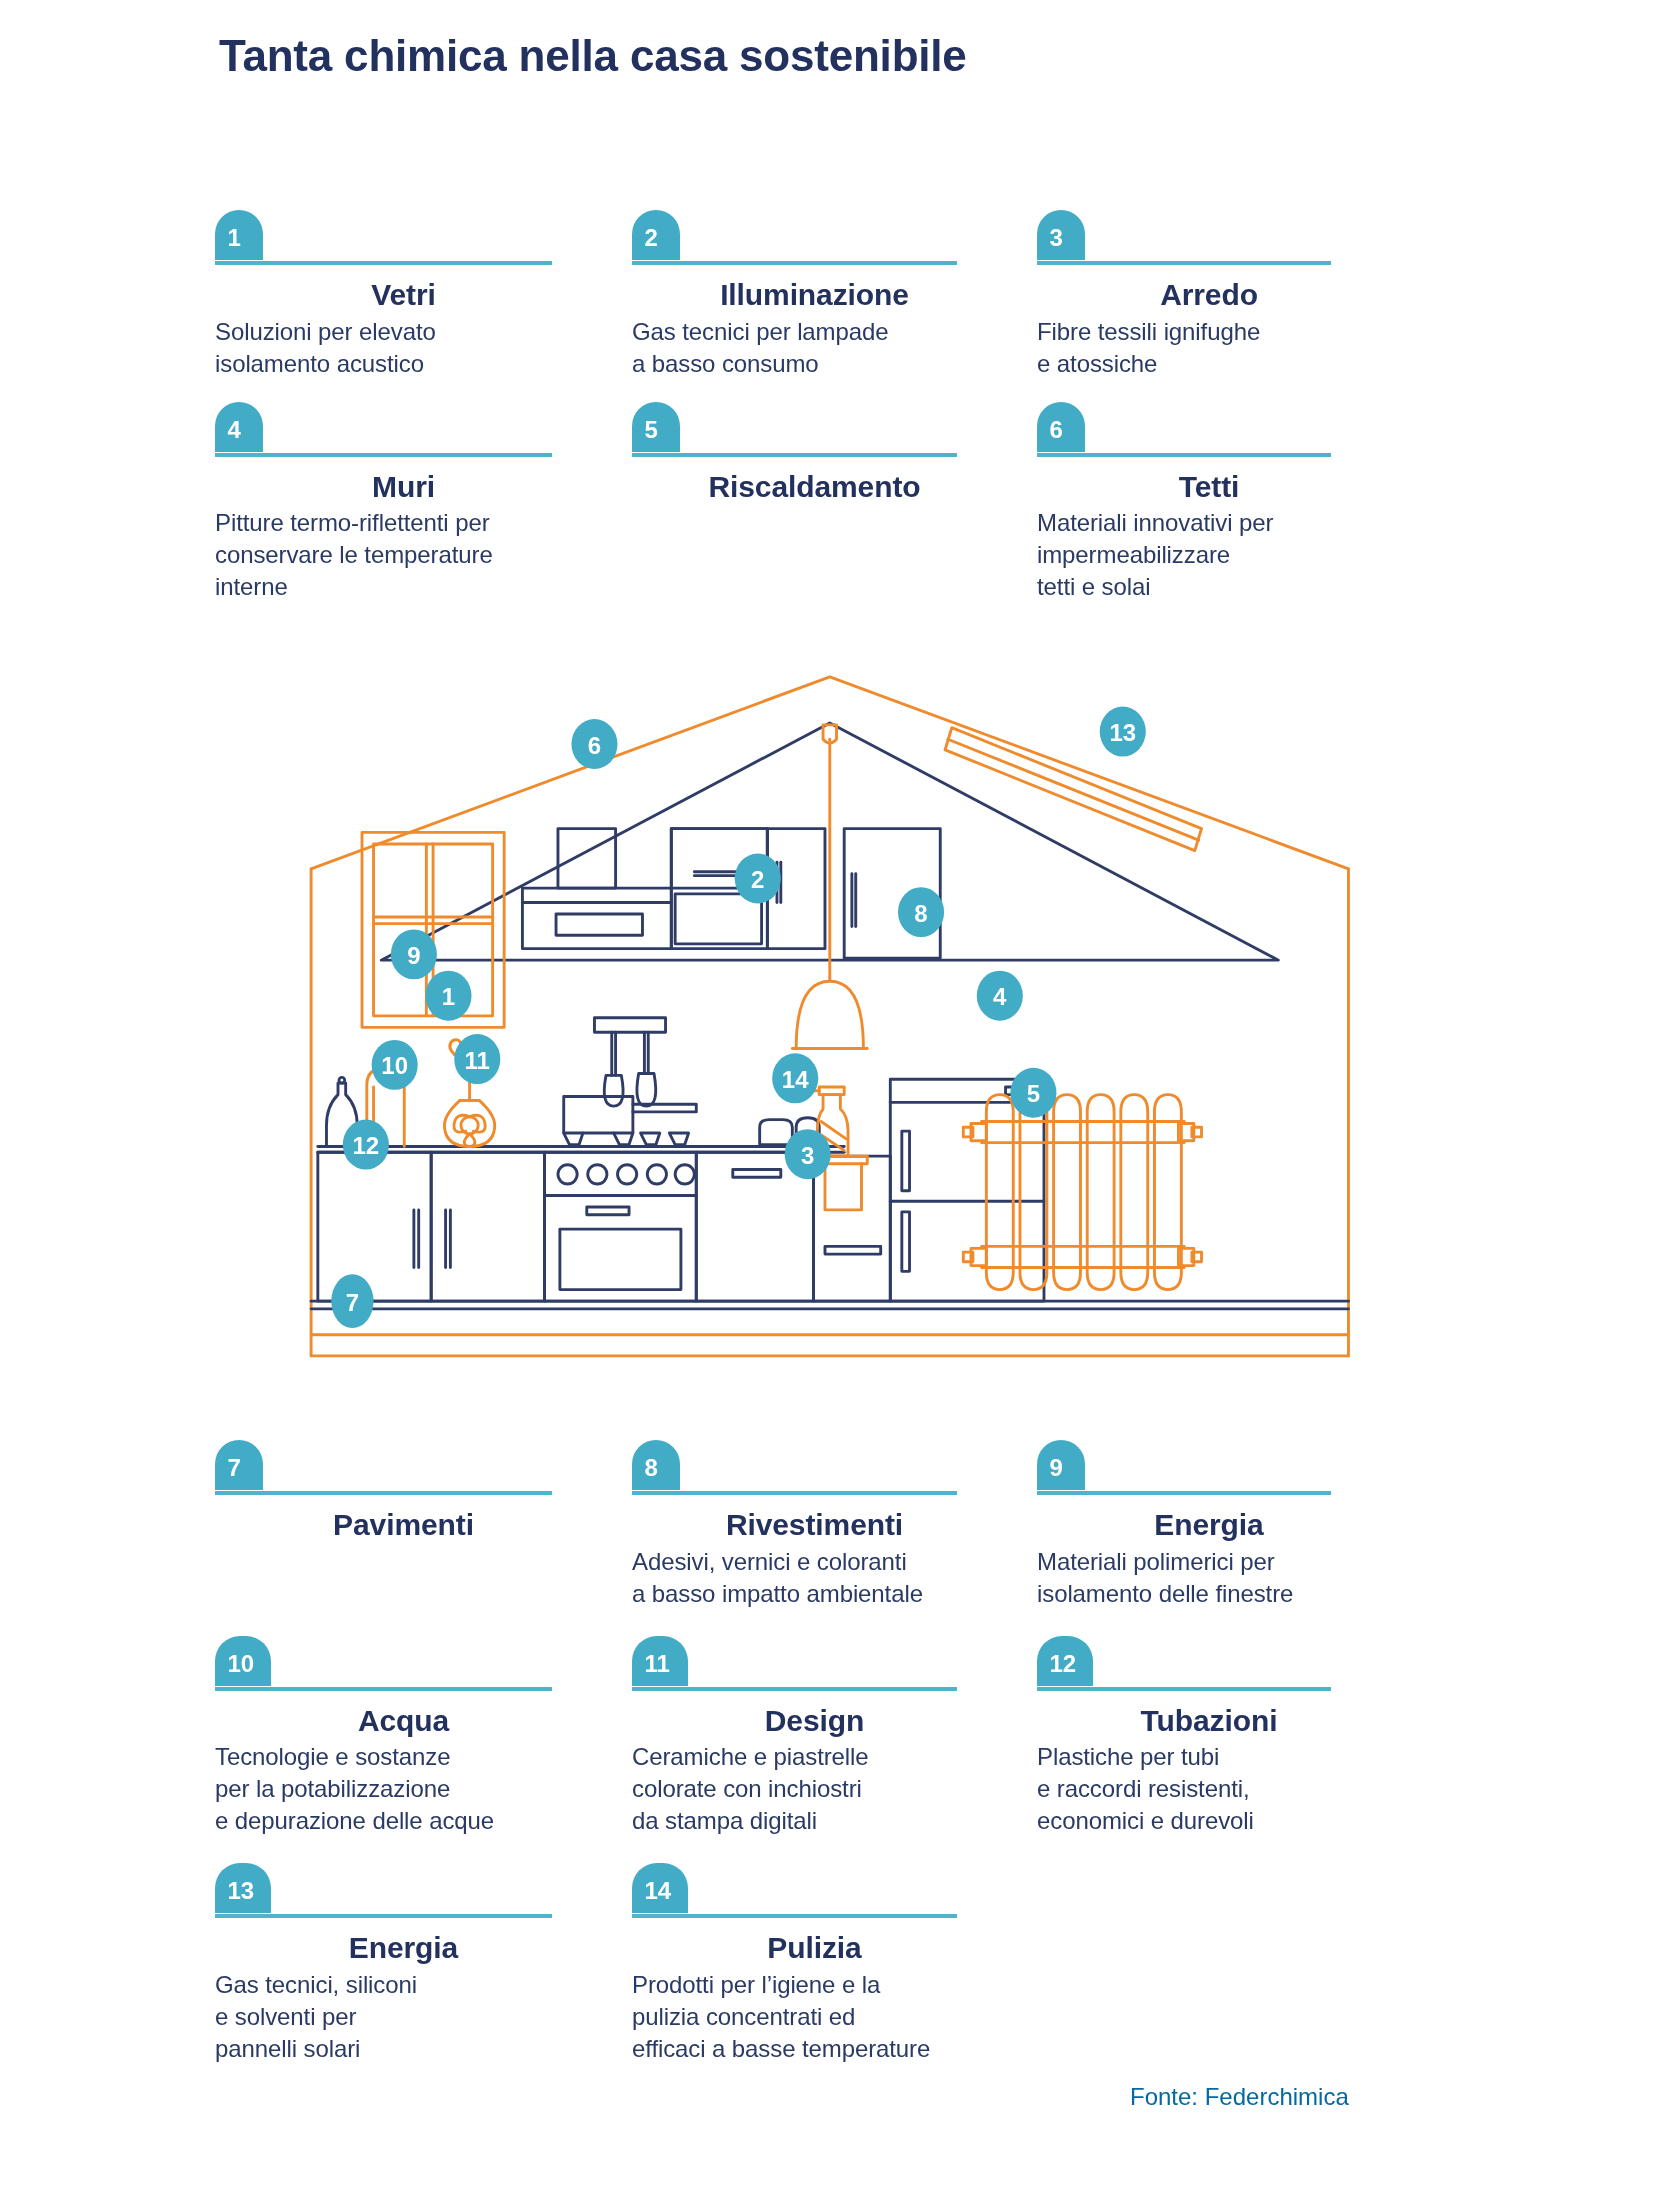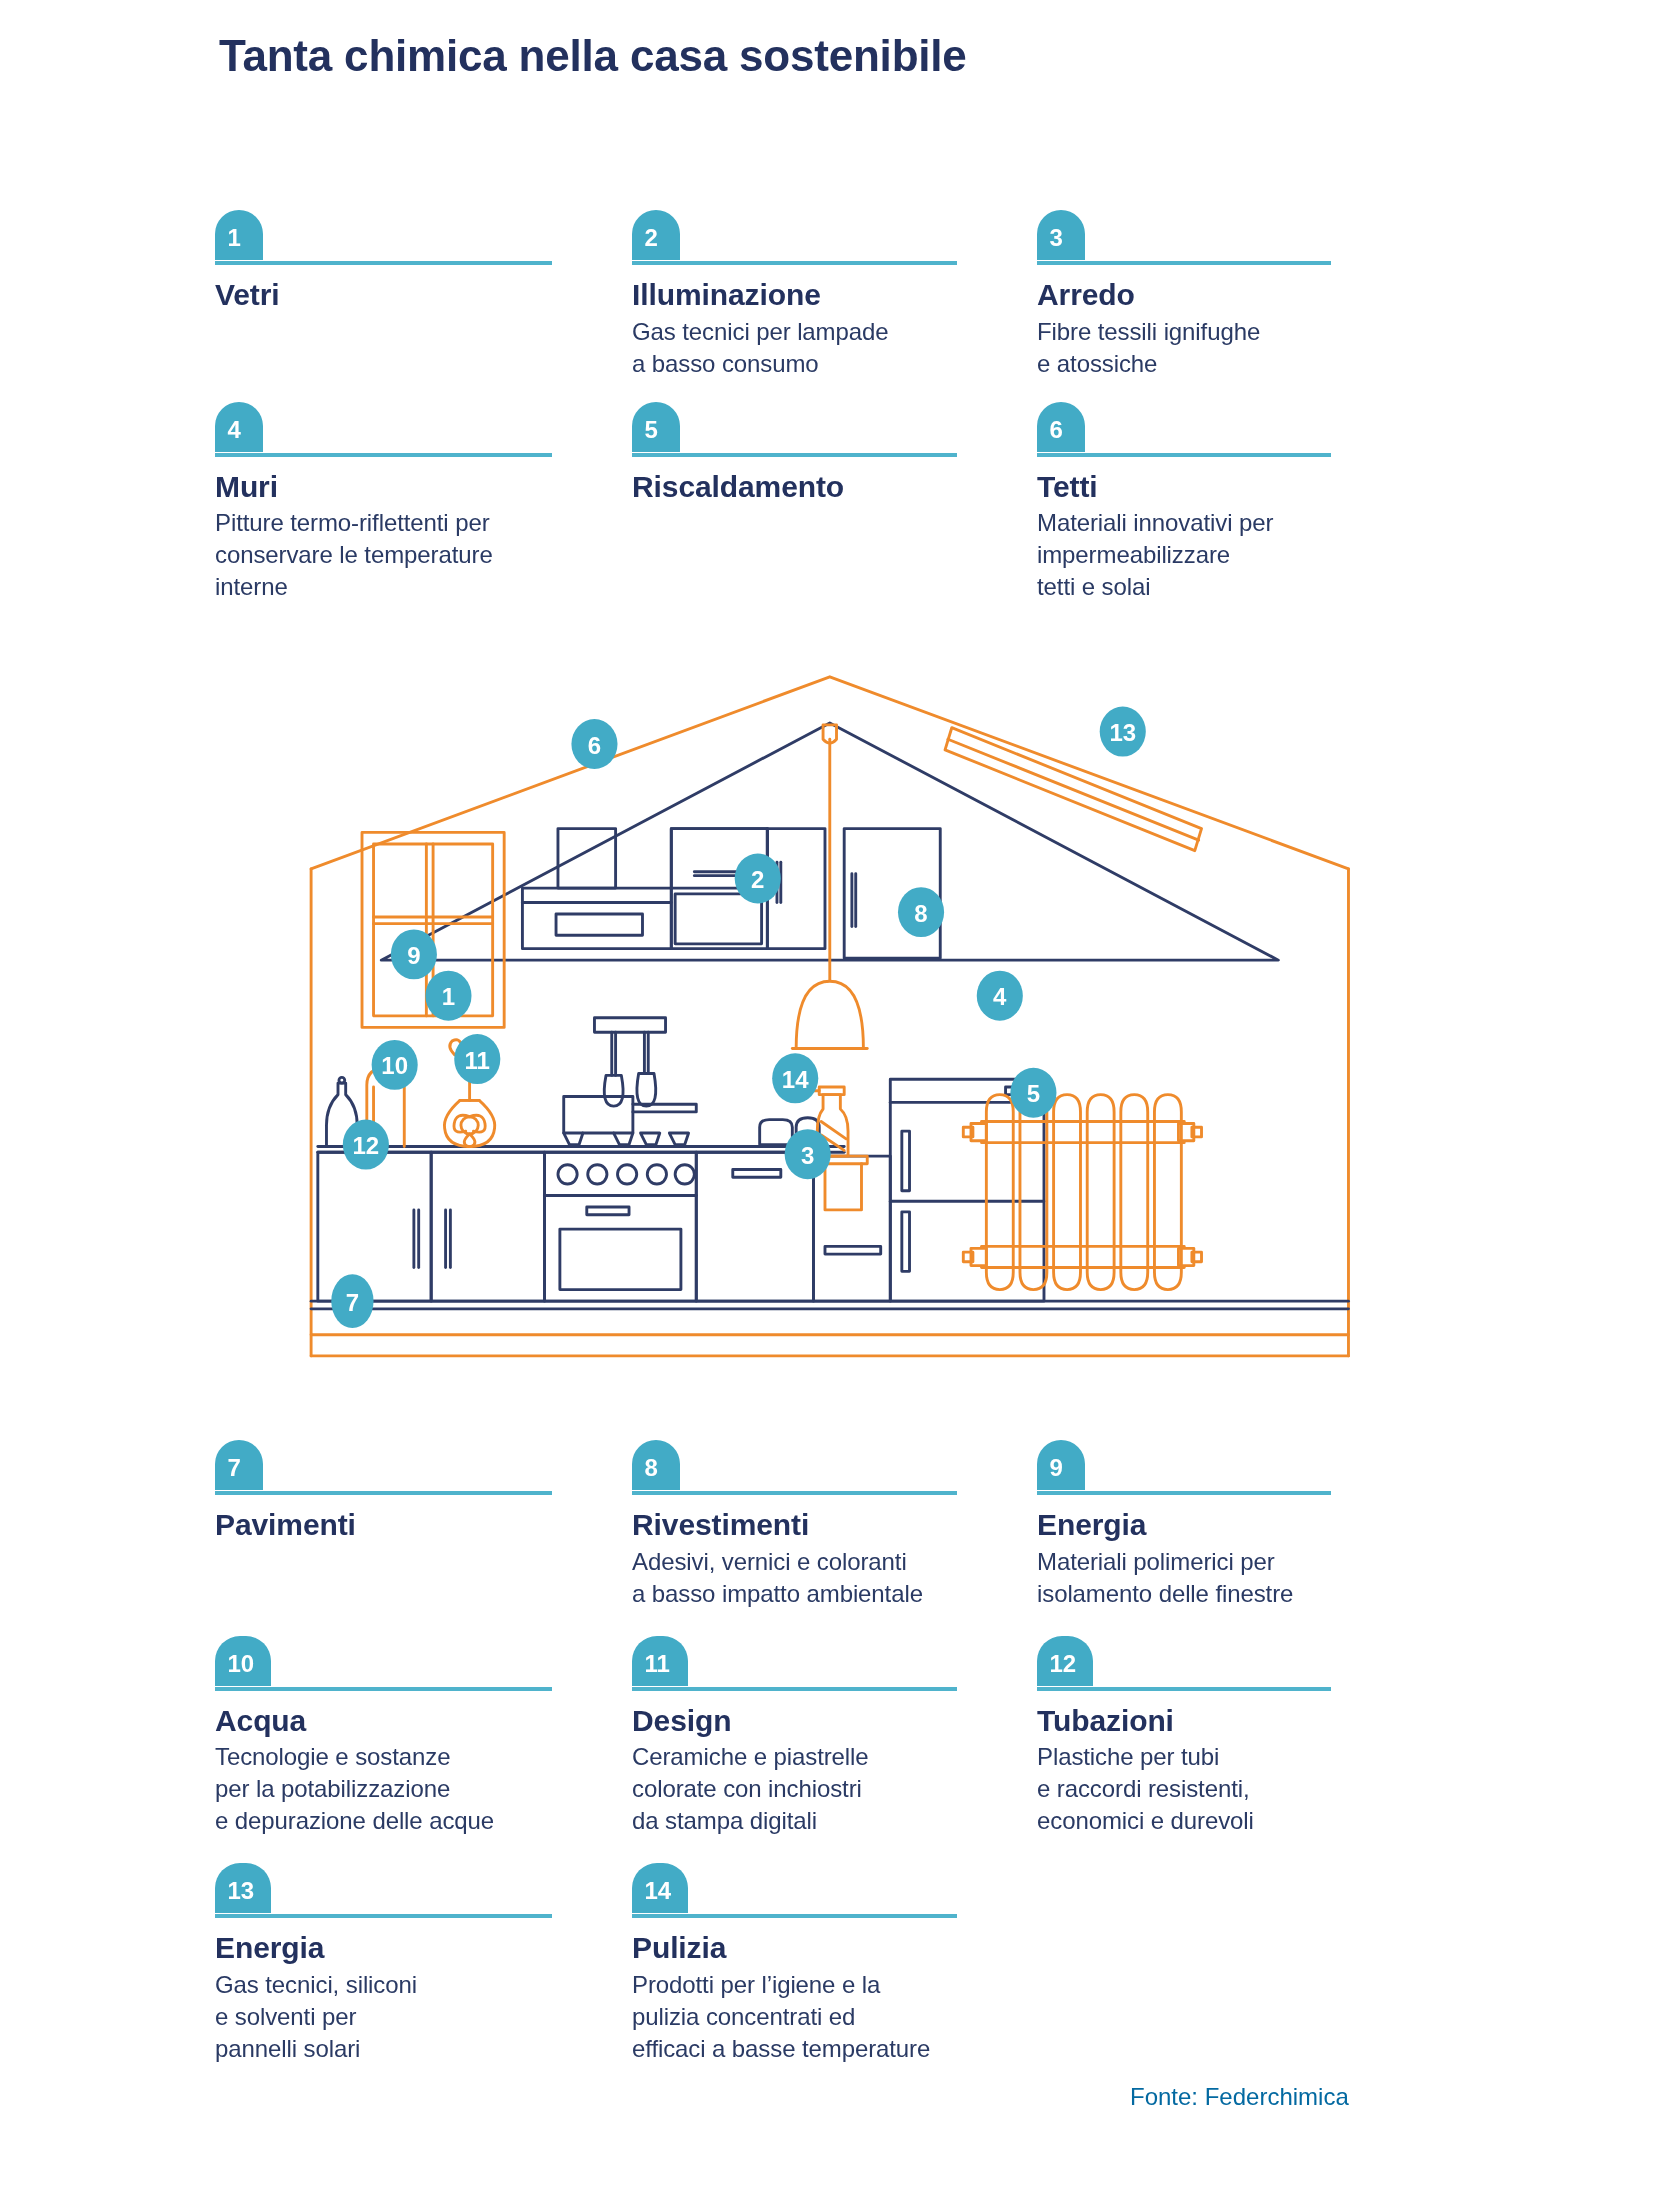--- a/index.html
+++ b/index.html
@@ -47,21 +47,21 @@
   }
   .rule{
     position:absolute;left:0;right:40px;bottom:0;
     height:3.8px;background:#4fb3cc;
   }
   .rule.short{right:50px;}
 
   .card h3{
     margin:13.4px 0 0 0;
     font-size:30px;font-weight:bold;color:#23315e;
-    line-height:1.12;letter-spacing:-0.1px;
+    line-height:1.12;letter-spacing:-0.1px;text-align:center;
   }
   .card p{
     margin:3.8px 0 0 0;
     font-size:24px;color:#2a3a64;
     line-height:1.33;
     letter-spacing:-0.1px;
   }
   .row + .row{margin-top:25px;}
   .row-gap-lg + .row{margin-top:21px;}
 
@@ -87,20 +87,21 @@
     <div class="row row-gap-lg">
 
       <div class="card">
         <div class="badge-wrap">
           <div class="badge">
             <span>1</span>
           </div>
           <div class="rule"></div>
         </div>
         <h3>Vetri</h3>
+        <p><span>Soluzioni per elevato</span><br><span>isolamento acustico</span></p>
       </div>
 
       <div class="card c2">
         <div class="badge-wrap">
           <div class="badge">
             <span>2</span>
           </div>
           <div class="rule"></div>
         </div>
         <h3>Illuminazione</h3>

